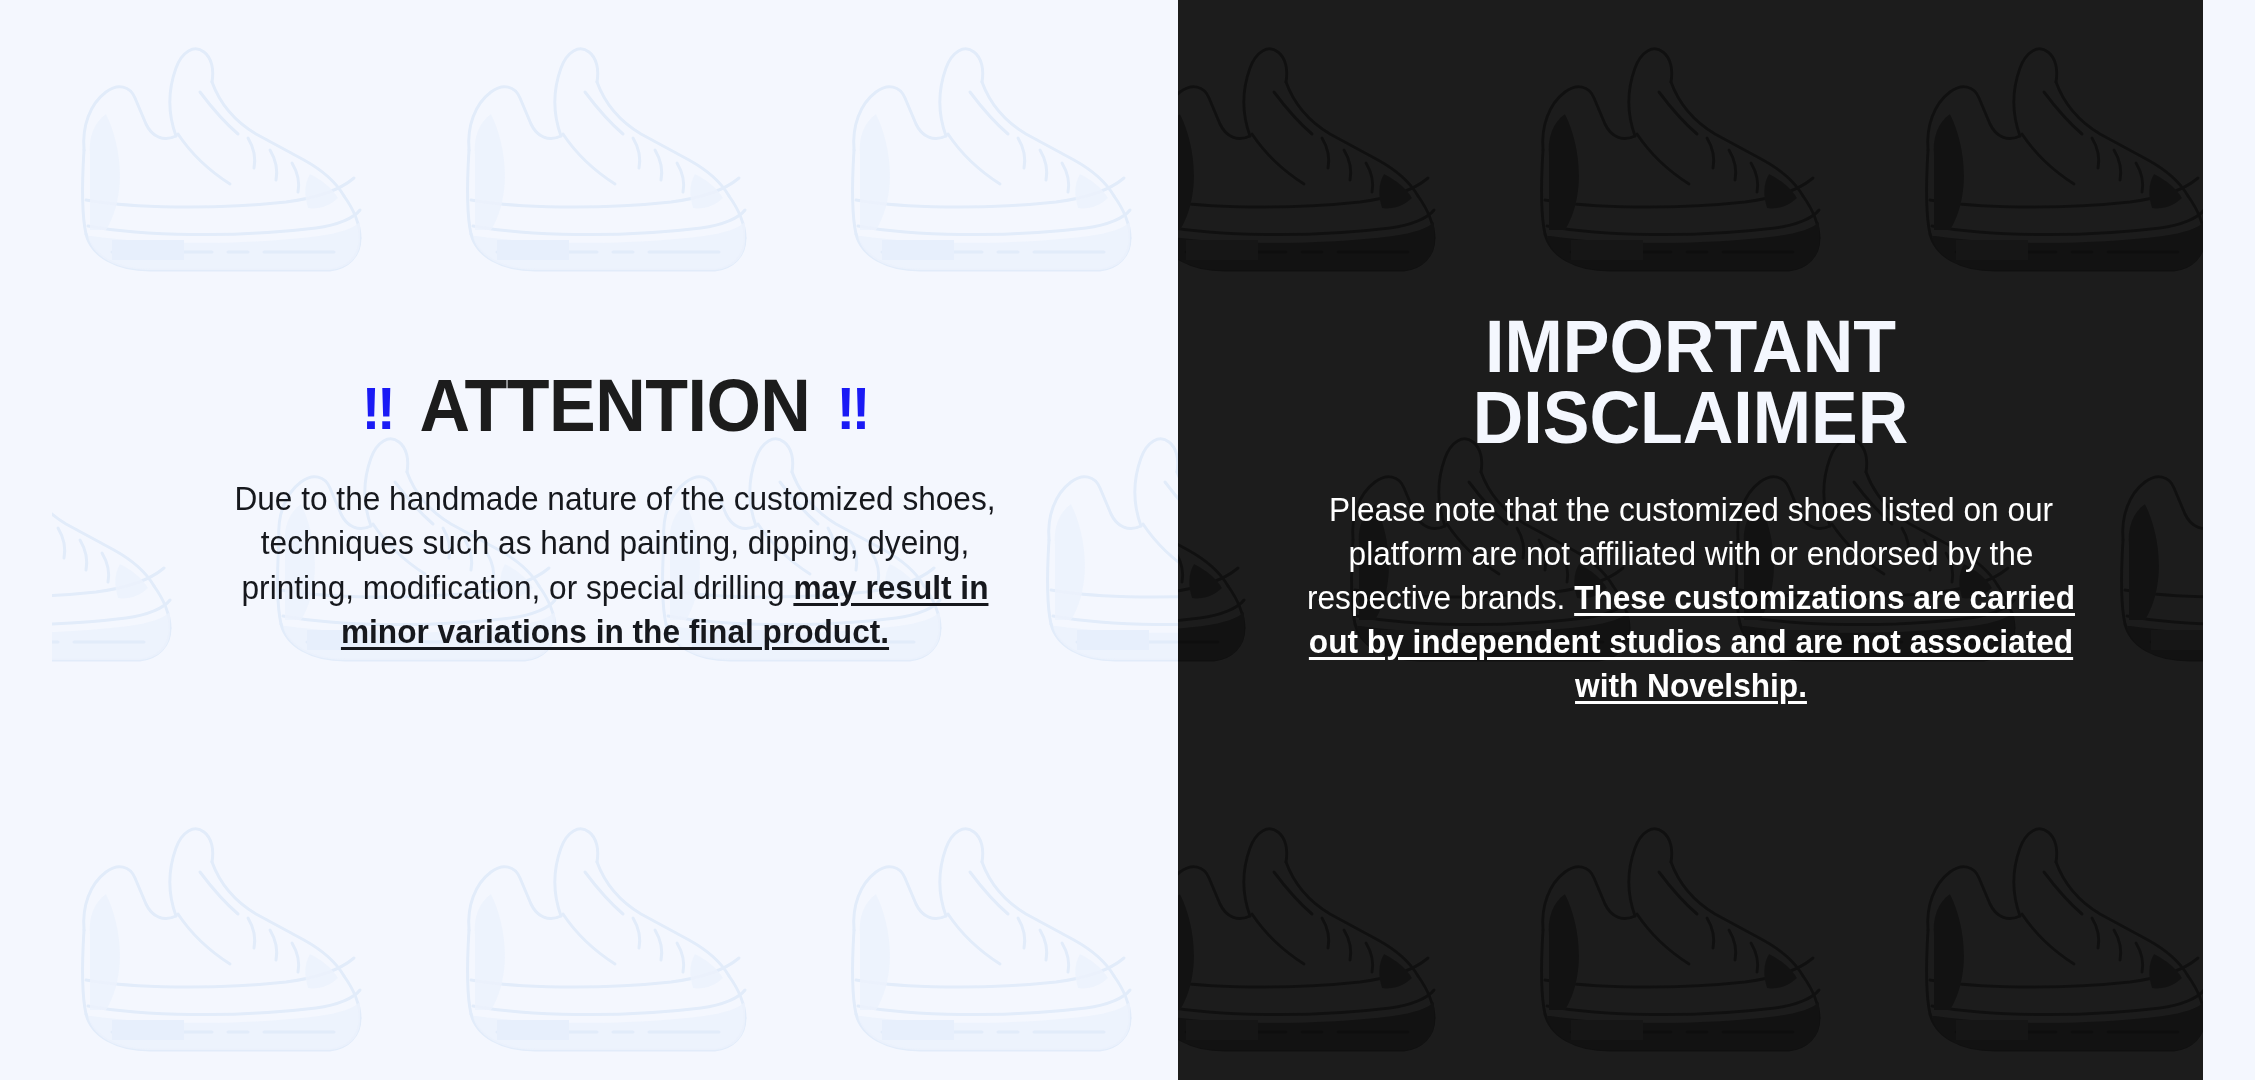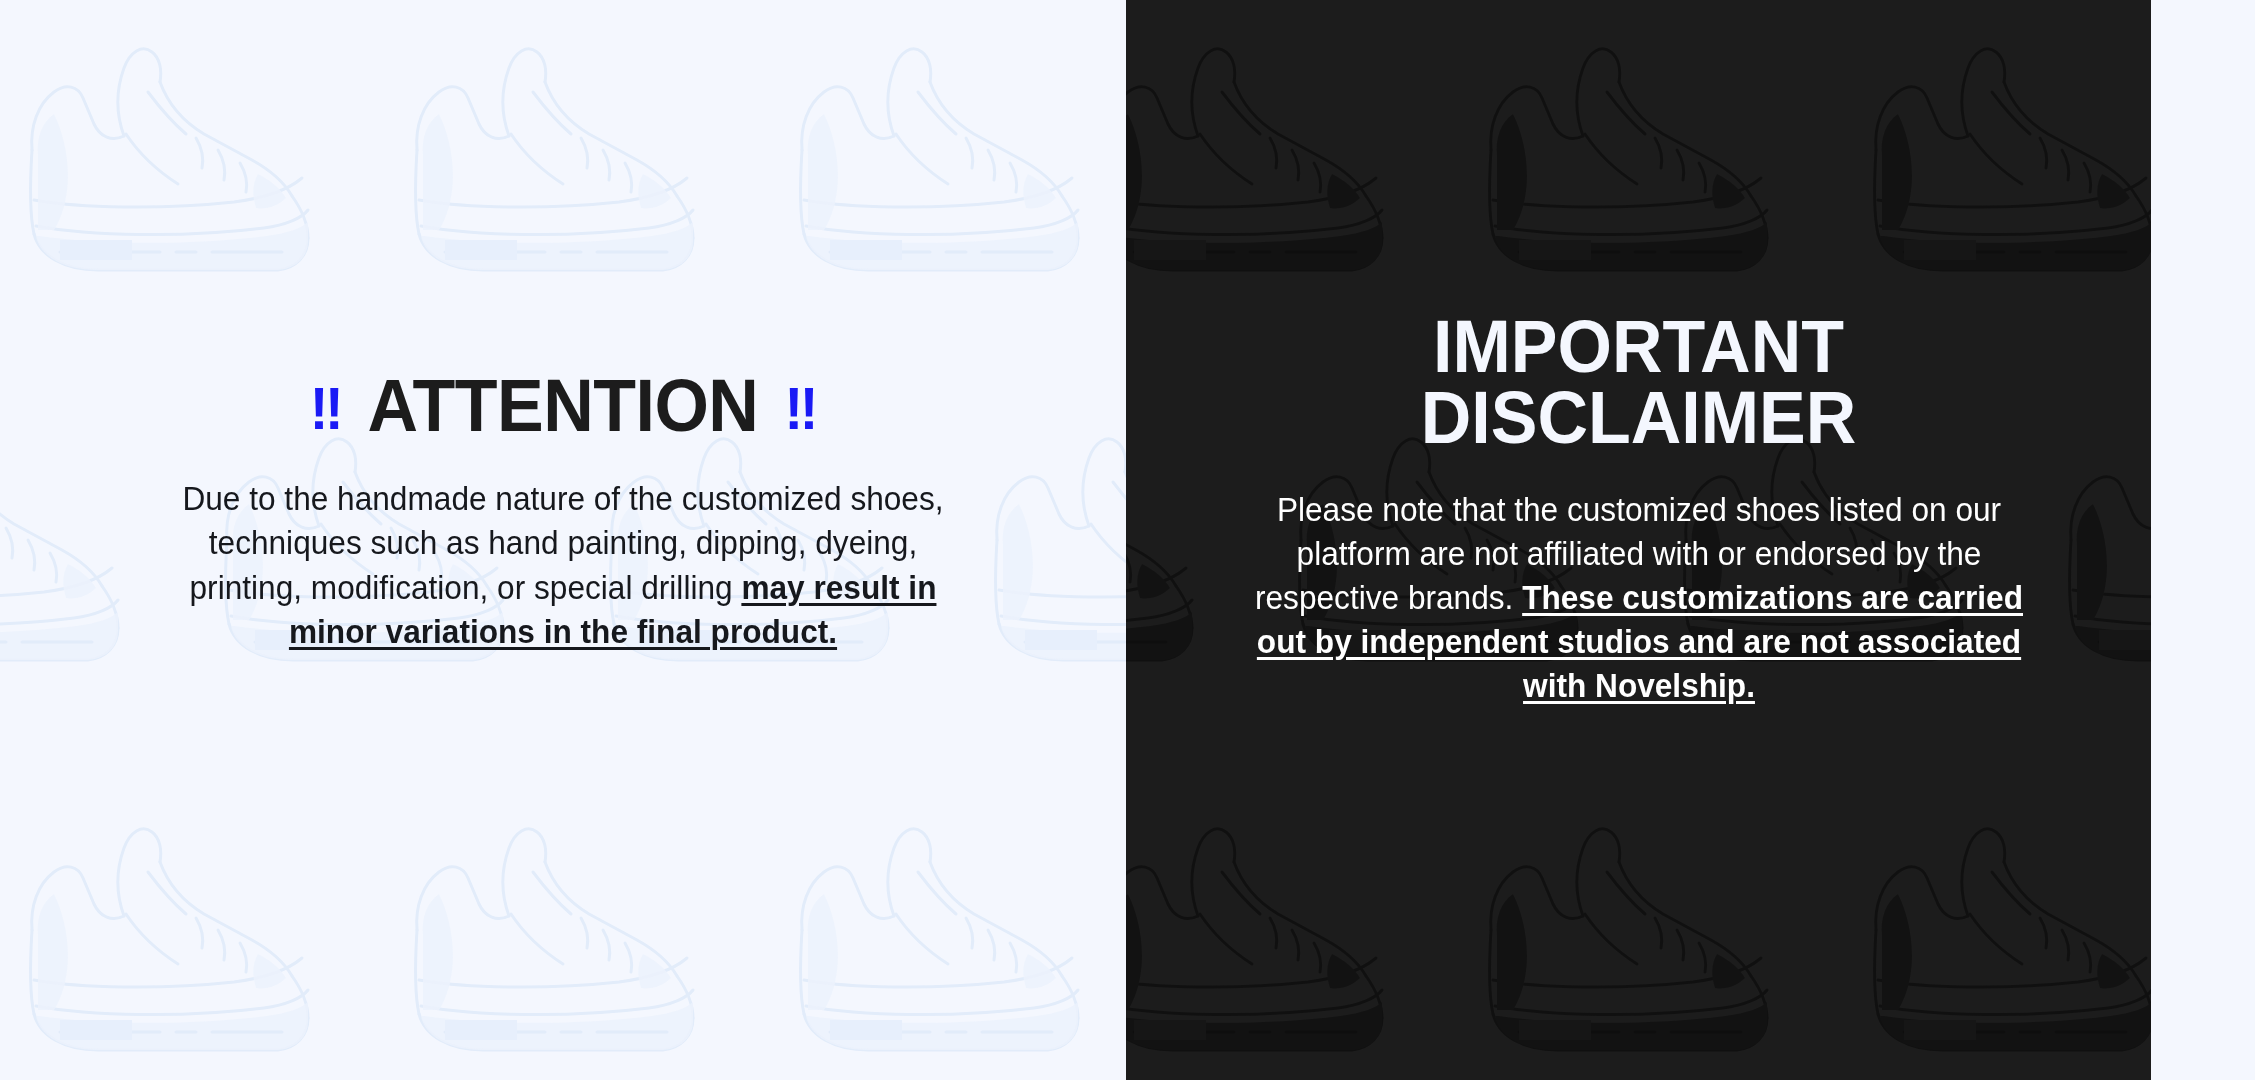--- a/index.html
+++ b/index.html
@@ -2,21 +2,21 @@
 <html><head>
 <meta charset="utf-8">
 <style>
   html,body{margin:0;padding:0;}
   body{
     width:2255px;height:1080px;overflow:hidden;
     font-family:"Liberation Sans",sans-serif;
     background:#F4F7FE;
   }
   .banner{
-    width:2255px;height:1080px;display:flex;
+    width:2255px;height:1080px;display:flex;justify-content:center;
   }
   .panel{
     position:relative;
     height:1080px;
     display:flex;
     align-items:center;
     justify-content:center;
     overflow:hidden;
   }
   .panel-light{ width:1126px; background:#F4F7FE; }

